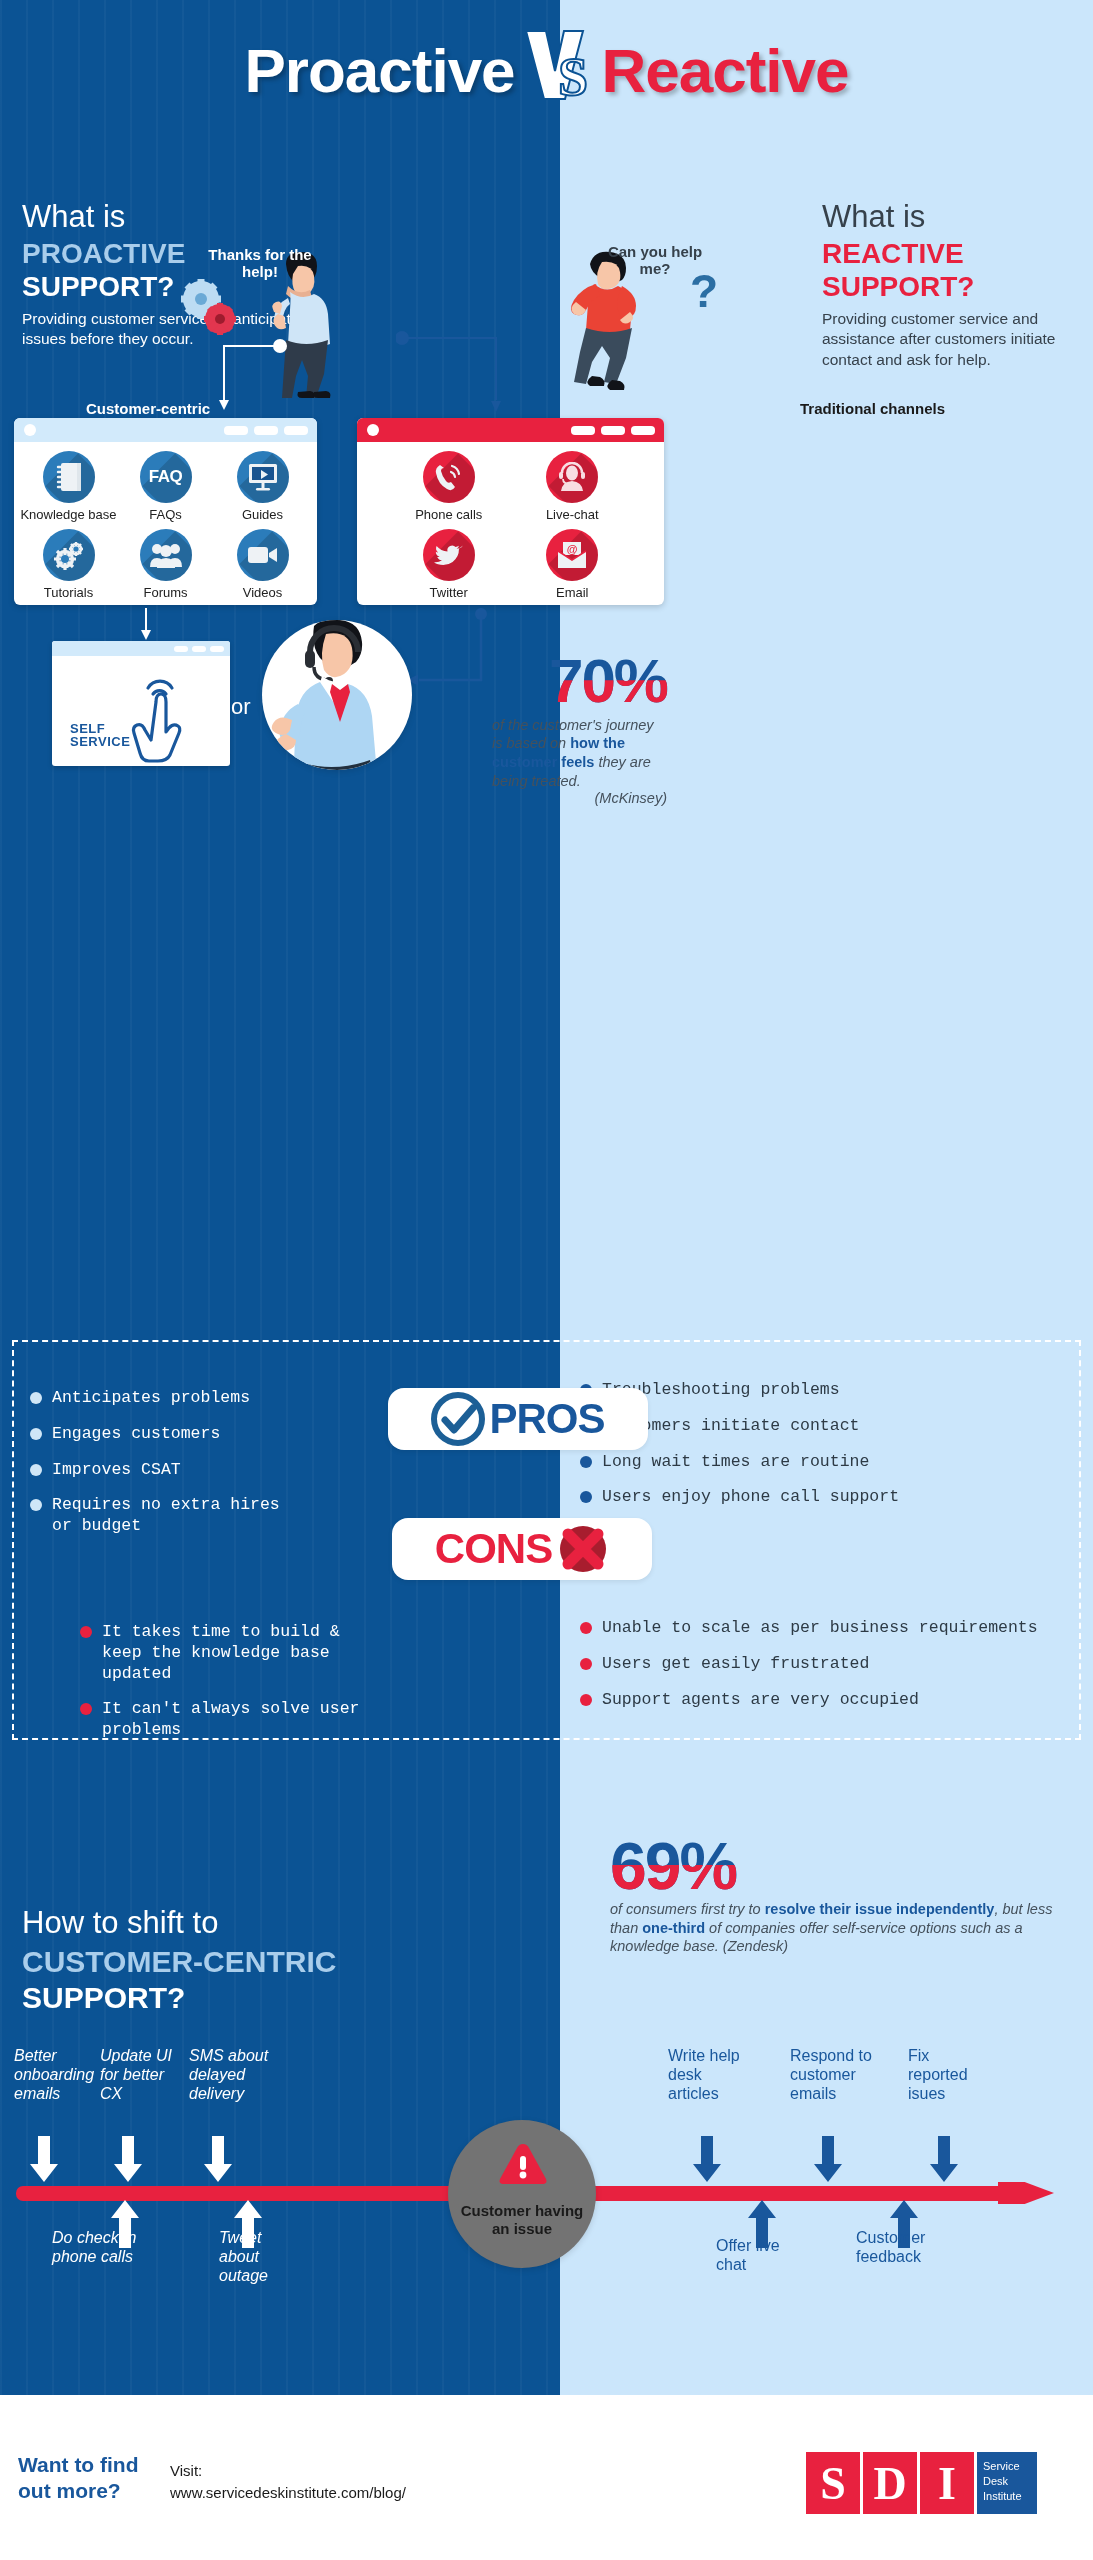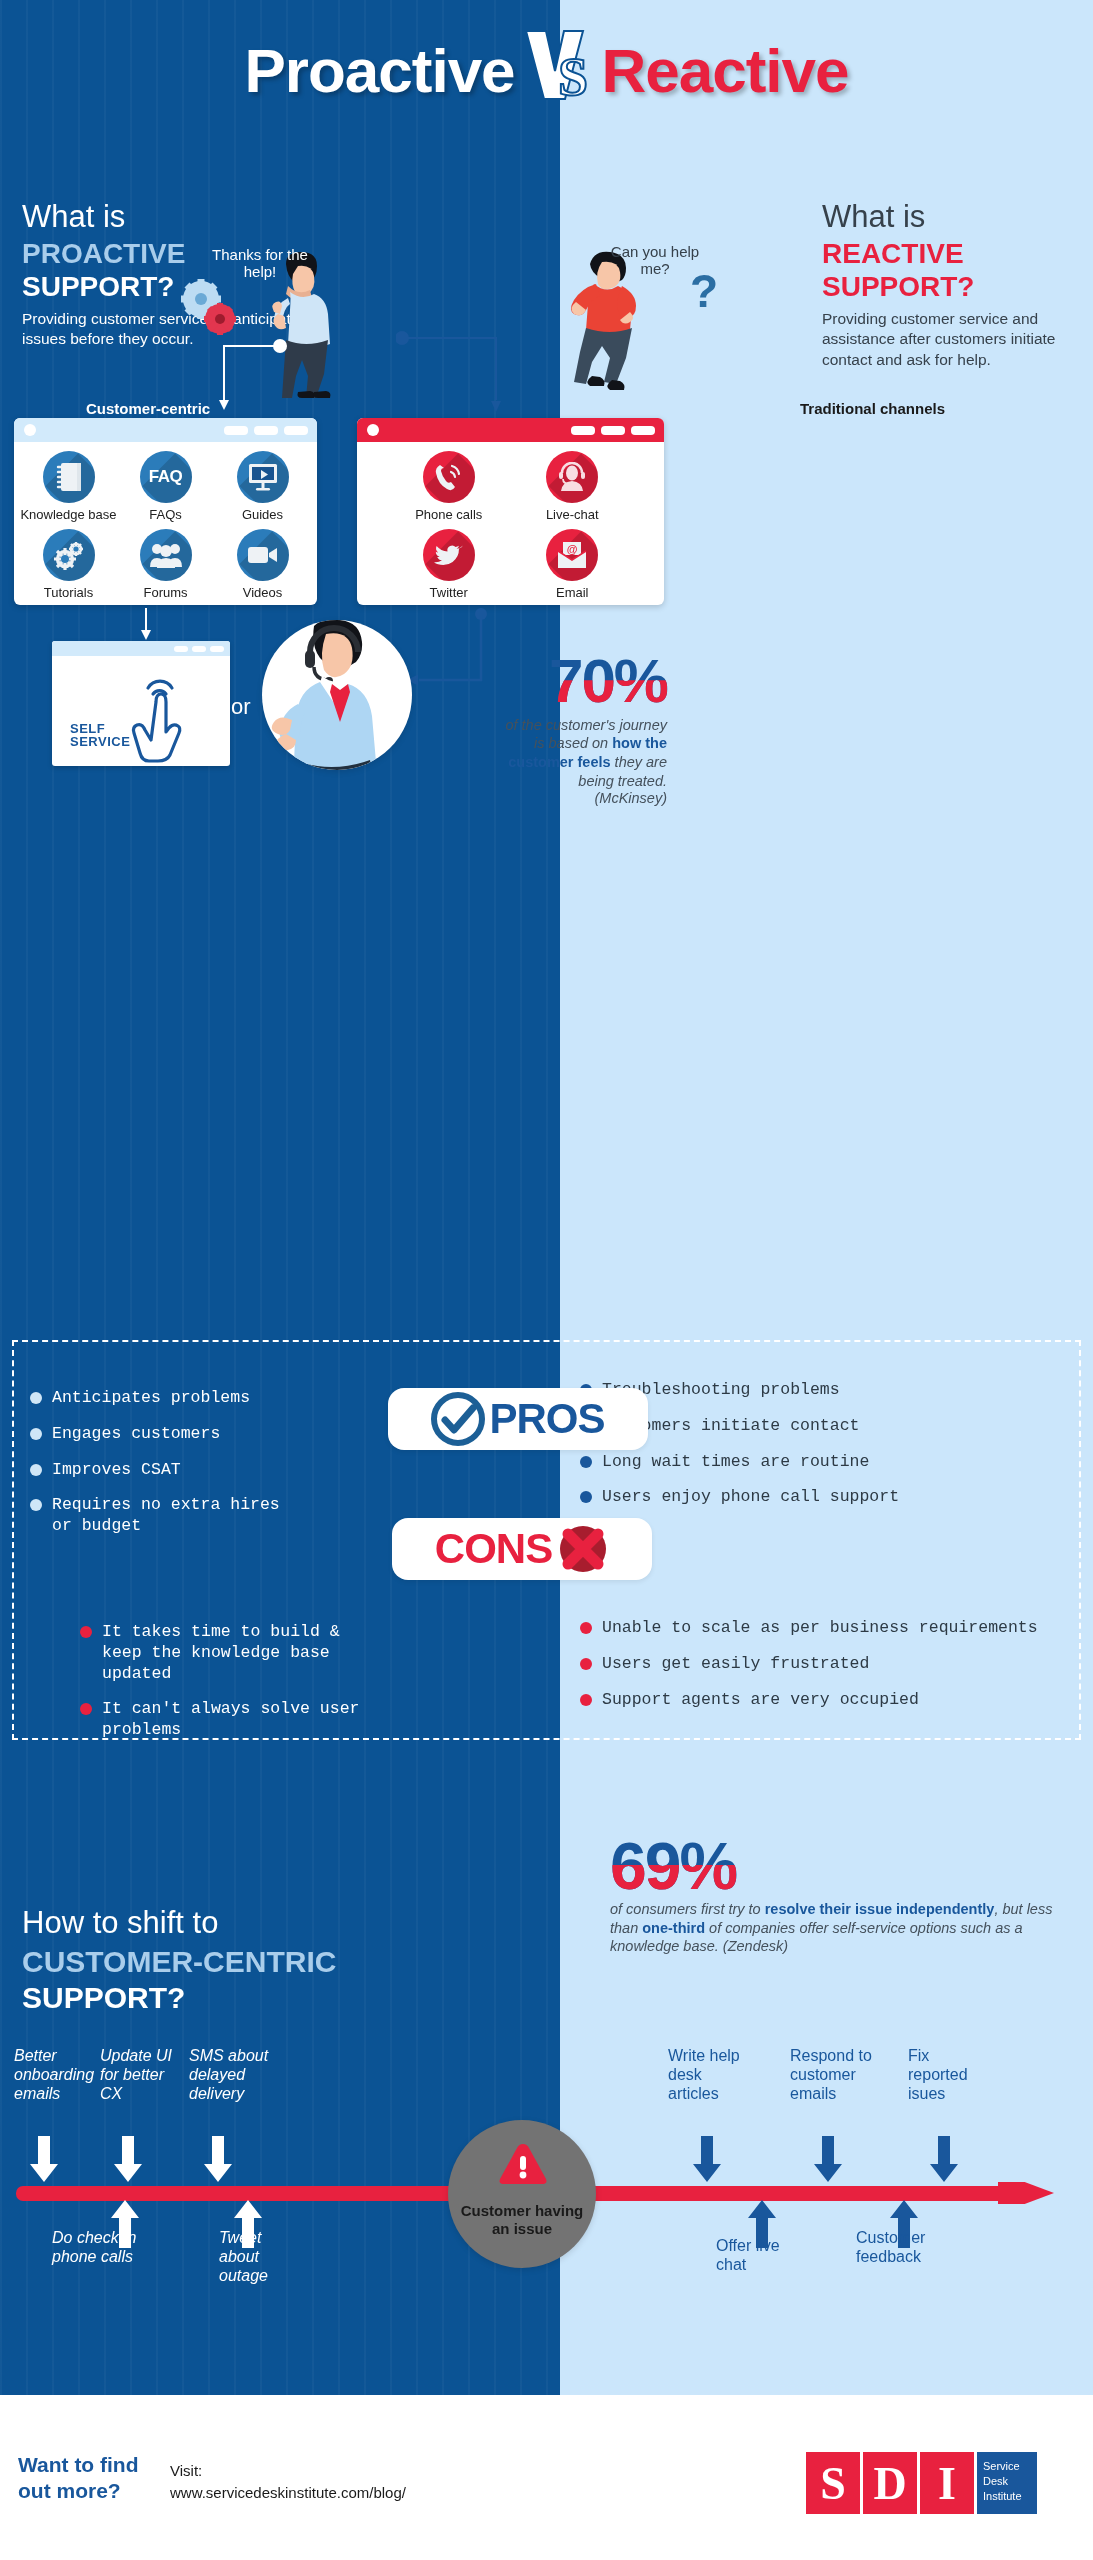--- a/index.html
+++ b/index.html
@@ -46,21 +46,21 @@
   .wi-desc { font-size:15.5px; line-height:1.32; margin-top:6px; }
   .left .wi-line1{ color:#ffffff; }
   .left .wi-line2{ color:#a9cdeb; }
   .left .wi-line3{ color:#ffffff; }
   .left .wi-desc { color:#ffffff; }
   .right .wi-line1{ color:#36414b; }
   .right .wi-line2, .right .wi-line3{ color:#e8213f; }
   .right .wi-desc { color:#36414b; }
 
   
-  .speech{ position:absolute; z-index:7; font-size:15px; line-height:1.15; text-align:center; }
+  .speech{ position:absolute; z-index:7; font-size:15px; line-height:1.15; text-align:center;font-weight:bold; }
   .speech.l{ left:205px; top:246px; width:110px; color:#ffffff; }
   .speech.r{ left:600px; top:243px; width:110px; color:#36414b; }
 
   
   .person{ position:absolute; z-index:6; }
   .person-left { left:258px; top:250px; }
   .person-right{ left:560px; top:248px; }
   .gears-left  { position:absolute; left:178px; top:278px; z-index:6; }
   .qmark-right { position:absolute; left:688px; top:265px; z-index:6; }
 
@@ -103,21 +103,21 @@
   .ss-card .bar .tabs{ position:absolute; right:6px; top:5px; display:flex; gap:4px; }
   .ss-card .bar .tabs i{ display:block; width:14px; height:6px; border-radius:3px; background:#fff; }
   .ss-inner{ position:relative; height:110px; }
   .ss-text{ position:absolute; left:18px; bottom:17px; font-size:13px; font-weight:bold; color:#19579c; line-height:1.05; letter-spacing:.5px; }
   .or-word{ position:absolute; left:231px; top:694px; font-size:22px; color:#ffffff; z-index:8; }
   .agent-circle{ position:absolute; left:262px; top:620px; width:150px; height:150px; border-radius:50%; background:#ffffff; z-index:7; box-shadow:0 2px 6px rgba(0,0,0,.12); overflow:hidden;}
   .stat70{ position:absolute; left:492px; top:652px; width:175px; z-index:8; }
   .stat-num{ font-size:62px; font-weight:bold; line-height:.95; letter-spacing:-2px; position:relative; display:inline-block; }
   .stat-num .top{ color:#19579c; }
   .stat-num .bot{ position:absolute; left:0; top:0; color:#e8213f; clip-path: inset(48% 0 0 0); }
-  .stat-cap{ font-size:14.5px; font-style:italic; color:#45515c; line-height:1.28; text-align:right; margin-top:5px; }
+  .stat-cap{ font-size:14.5px; font-style:italic; color:#45515c; line-height:1.28; text-align:left; margin-top:5px; }
   .stat-cap b{ color:#19579c; font-style:normal; }
   .stat-src{ font-size:14.5px; font-style:italic; color:#45515c; text-align:right; }
 
   
   .pcbox{ position:absolute; left:12px; top:1340px; width:1069px; height:400px; border:2px dashed #ffffff; z-index:6; }
   .pc-list{ position:absolute; z-index:8; }
   .pros-left { left:30px;  top:1388px; width:250px; }
   .pros-right{ left:580px; top:1380px; width:470px; }
   .cons-left { left:80px;  top:1622px; width:280px; }
   .cons-right{ left:580px; top:1618px; width:470px; }

